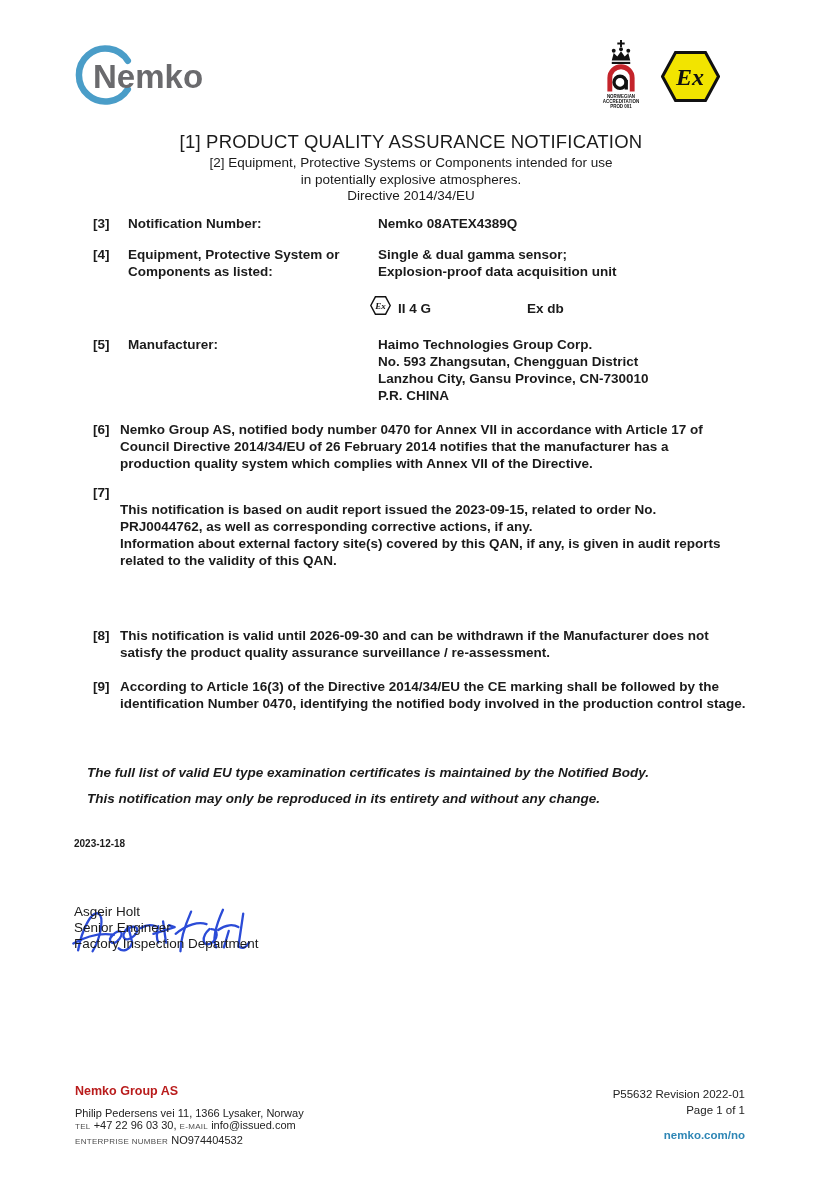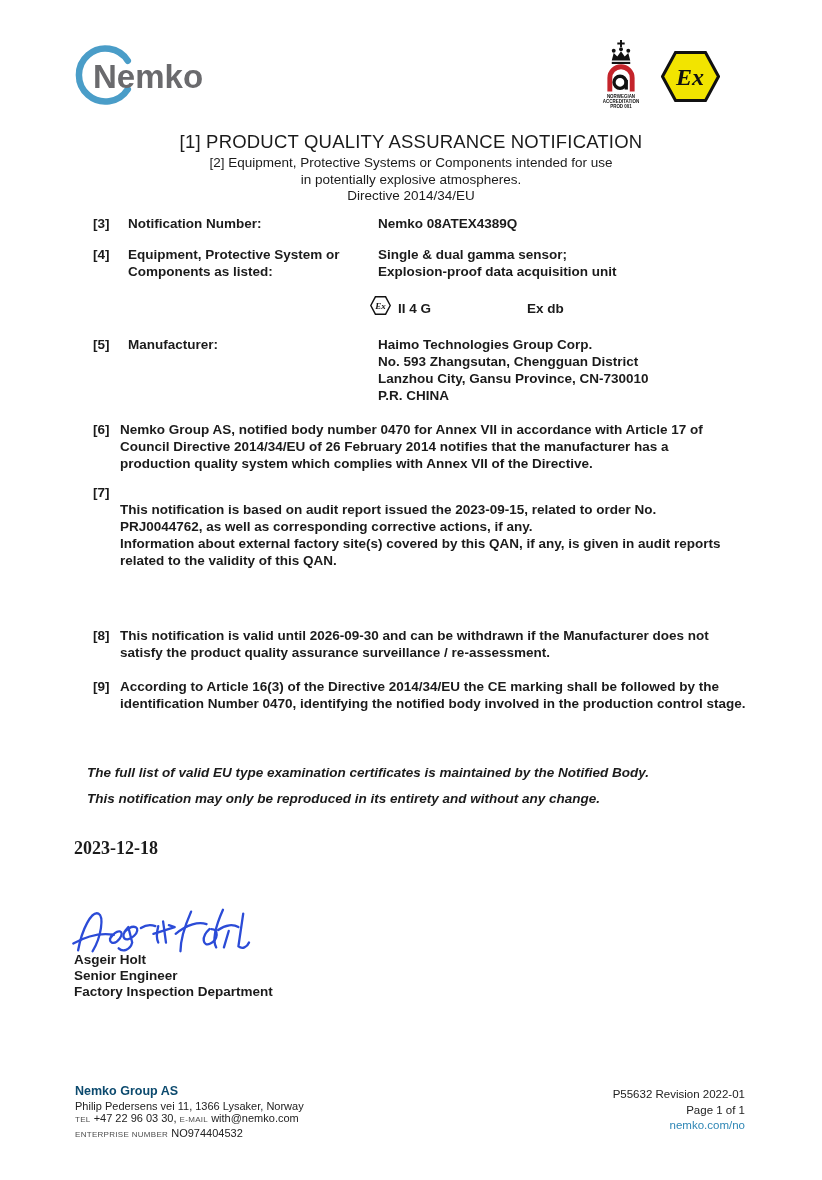--- a/index.html
+++ b/index.html
@@ -44,30 +44,30 @@
   .marking-row .hex { margin-right: 7px; margin-top: -3px; }
   .marking-row .code { margin-left: 96px; }
 
   
   .stmt {
     position: absolute; left: 73px; width: 690px;
     font-size: 13.5px; font-weight: bold; font-style: italic; margin-left: 14px;
   }
 
   
-  .sig-date { position: absolute; left: 74px; top: 838px; font-size: 18px; font-weight: bold; font-family: Liberation Serif, serif; }
+  .sig-date { position: absolute; left: 74px; top: 838px; font-size: 10px; font-weight: bold; }
   .sig-scribble { position: absolute; left: 68px; top: 902px; }
-  .sig-lines { position: absolute; left: 74px; top: 952px; font-size: 13.5px; font-weight: bold; line-height: 16px; }
+  .sig-lines { position: absolute; left: 74px; top: 904px; font-size: 13.5px; font-weight: normal; line-height: 16px; }
 
   
   .footer-left { position: absolute; left: 75px; top: 1085px; font-size: 11px; line-height: 12.5px; color: #222; }
-  .footer-company { font-size: 12.5px; font-weight: bold; color: #0c4a6e; margin-bottom: 2px; }
+  .footer-company { font-size: 12.5px; font-weight: bold; color: #b91c1c; margin-bottom: 9px; }
   .mini { font-size: 8px; color: #4d4d4d; letter-spacing: 0.3px; }
   .footer-right { position: absolute; right: 77px; top: 1087px; text-align: right; font-size: 11.5px; line-height: 15.5px; color: #222; }
-  .website { color: #2e86b5; font-weight: normal; cursor: pointer; }
+  .website { color: #2e86b5; font-weight: bold; margin-top: 10px; cursor: pointer; }
 </style>
 </head>
 <body>
 
 <div class="page">
 
   <div class="brand-logo">
     <svg width="138" height="62" viewBox="0 0 138 62">
       <path d="M 53.8 45.2 A 26.5 26.5 0 1 1 53.8 16.8" fill="none" stroke="#4a9dc8" stroke-width="6.5" stroke-linecap="round"></path>
       <text x="19" y="43.5" font-size="33" font-weight="bold" fill="#6a6a6d" font-family="Liberation Sans, sans-serif">Nemko</text>
@@ -204,21 +204,21 @@
     <div>Factory Inspection Department</div>
   </div>
 
   <div class="footer-left">
     <div class="footer-company">Nemko Group AS</div>
     <div>Philip Pedersens vei 11, 1366 Lysaker, Norway</div>
     <div>
       <span class="mini">TEL</span>
       <span>+47 22 96 03 30,</span>
       <span class="mini">E-MAIL</span>
-      <span>with@nemko.com</span>
+      <span>info@issued.com</span>
     </div>
     <div>
       <span class="mini">ENTERPRISE NUMBER</span>
       <span>NO974404532</span>
     </div>
   </div>
 
   <div class="footer-right">
     <div>P55632 Revision 2022-01</div>
     <div>Page 1 of 1</div>

